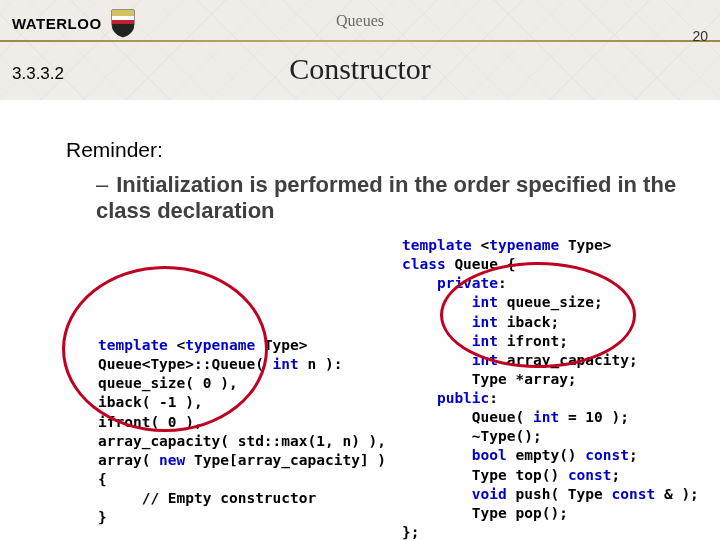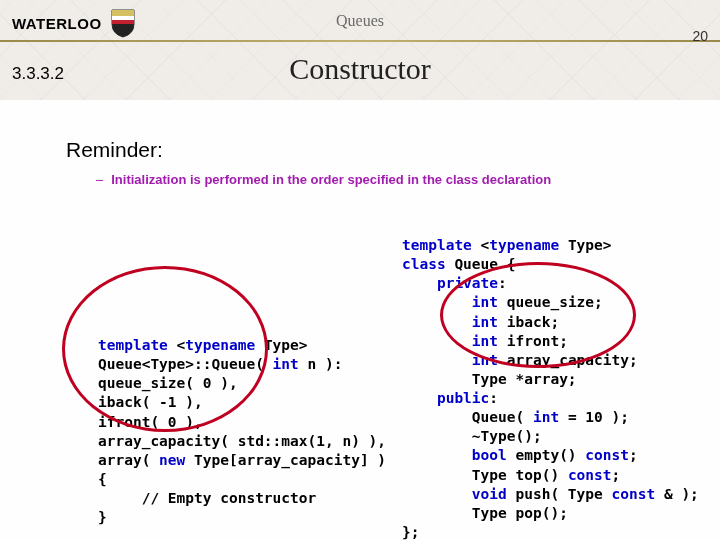--- a/index.html
+++ b/index.html
@@ -114,22 +114,22 @@
     top: 138px;
     left: 66px;
     font-size: 21px;
     color: #000;
     z-index: 2;
   }
   .bullet {
     position: absolute;
     top: 172px;
     left: 96px;
-    font-size: 13px;
-    color: #a21caf;
+    font-size: 22px;
+    color: #404040;
     z-index: 2;
   }
   .bullet .dash {
     margin-right: 8px;
   }
   .bullet .bold {
     font-weight: 700;
   }
   .code {
     font-family: "Consolas","Lucida Console",monospace;

